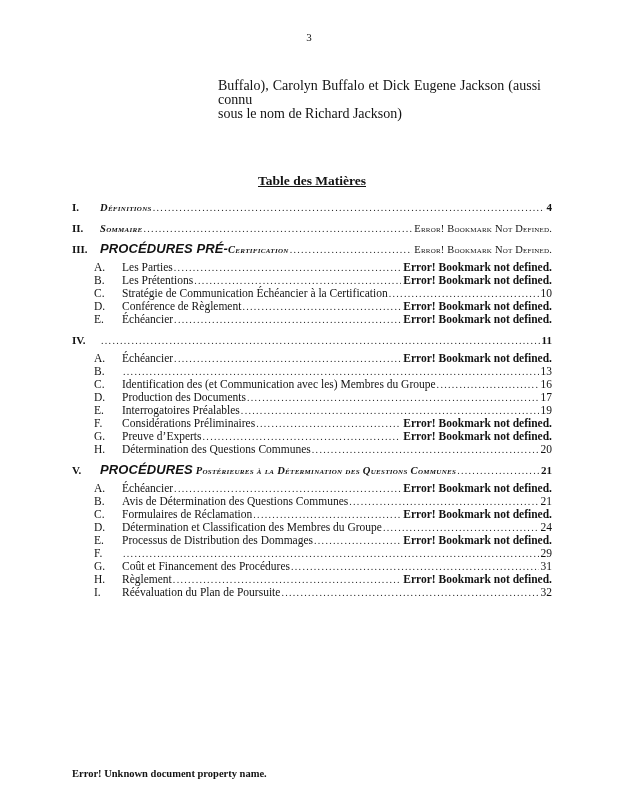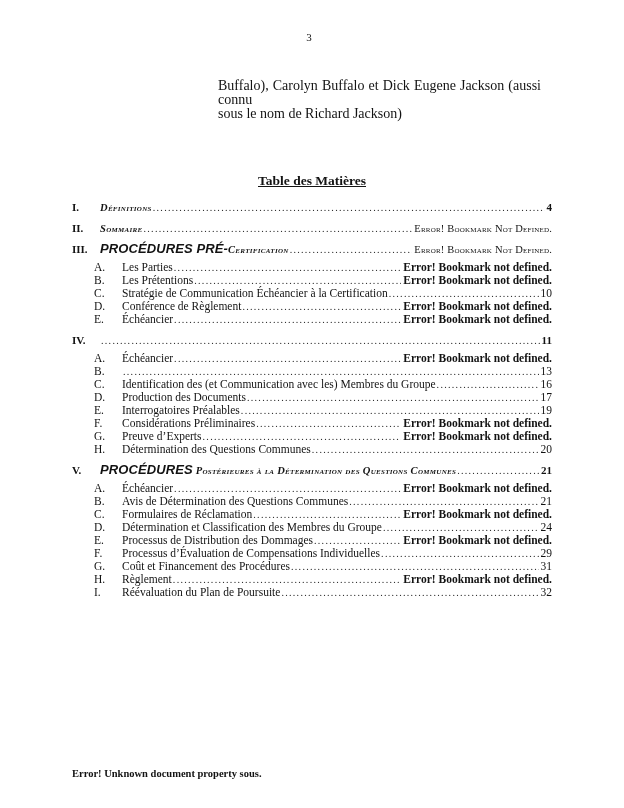--- a/index.html
+++ b/index.html
@@ -214,21 +214,20 @@
           <span class="pg">24</span>
         </div>
         <div class="row l2">
           <span class="letter">E.</span>
           <span class="lbl">Processus de Distribution des Dommages</span>
           <span class="leader"></span>
           <span class="pg err">Error! Bookmark not defined.</span>
         </div>
         <div class="row l2">
           <span class="letter">F.</span>
-          <span class="lbl">Processus d’Évaluation de Compensations Individuelles</span>
           <span class="leader"></span>
           <span class="pg">29</span>
         </div>
         <div class="row l2">
           <span class="letter">G.</span>
           <span class="lbl">Coût et Financement des Procédures</span>
           <span class="leader"></span>
           <span class="pg">31</span>
         </div>
         <div class="row l2">
@@ -239,15 +238,15 @@
         </div>
         <div class="row l2">
           <span class="letter">I.</span>
           <span class="lbl">Réévaluation du Plan de Poursuite</span>
           <span class="leader"></span>
           <span class="pg">32</span>
         </div>
       </div>
   </div>
 
-  <div class="footer">Error! Unknown document property sous.</div>
+  <div class="footer">Error! Unknown document property name.</div>
 
 </div>
 
 </body></html>

